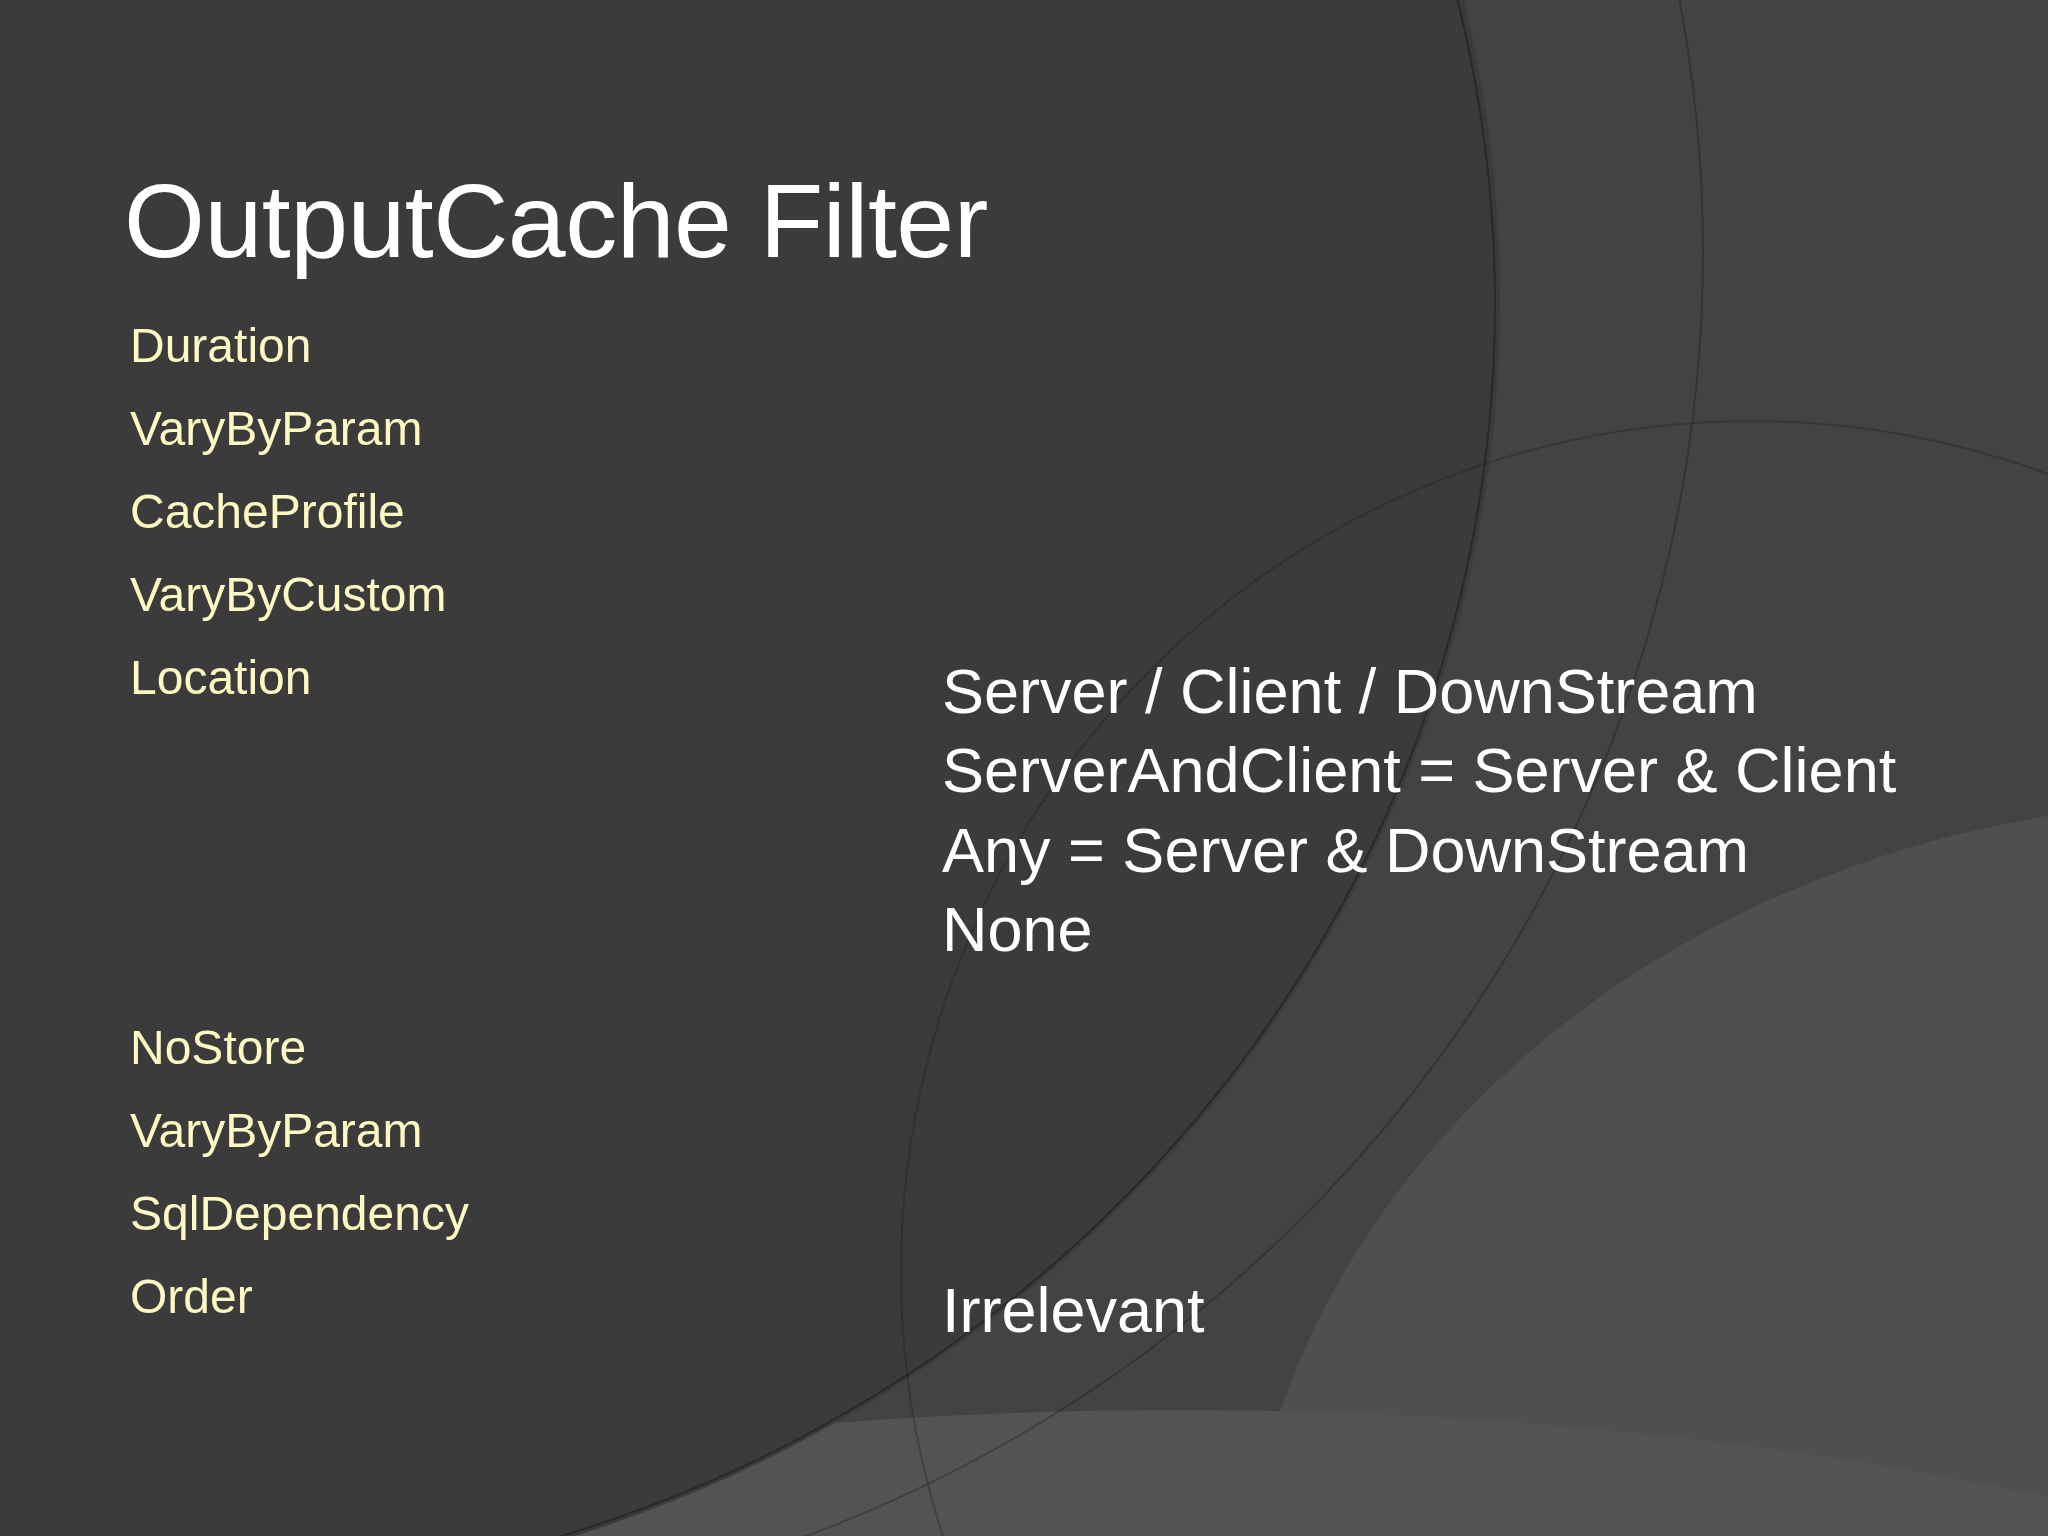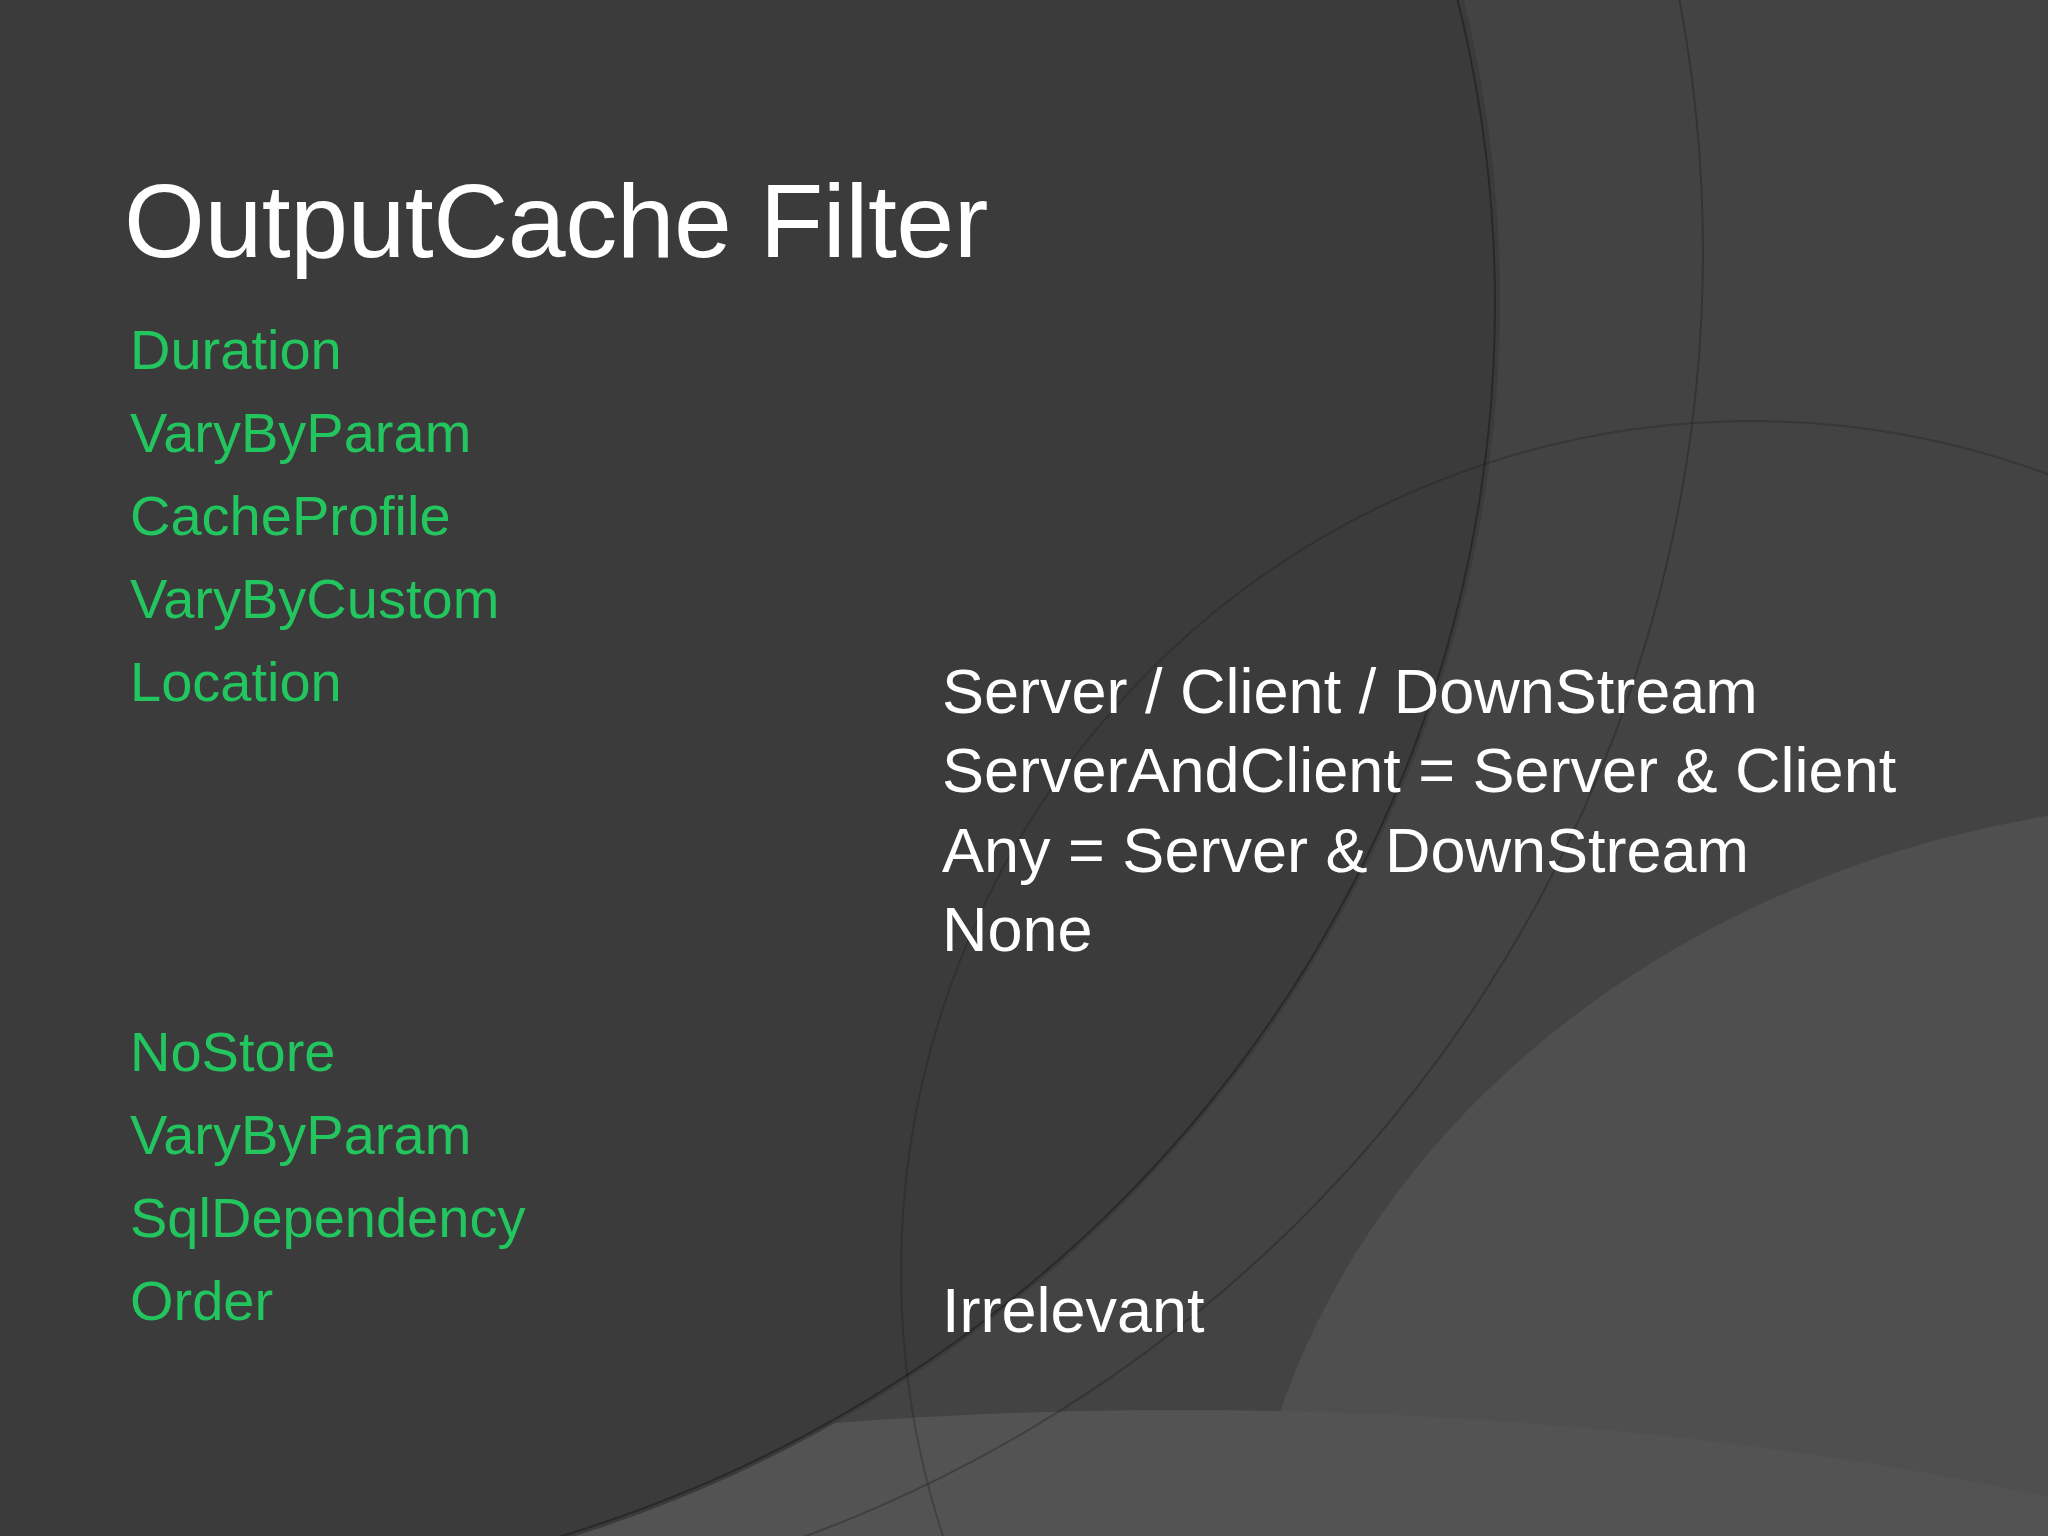--- a/index.html
+++ b/index.html
@@ -125,23 +125,23 @@
     position: relative;
     display: flex;
     align-items: flex-start;
     min-height: 83px;
   }
 
   .col-left {
     width: 930px;
     padding-left: 118px;
     box-sizing: border-box;
-    font-size: 56px;
+    font-size: 48px;
     line-height: 1.08;
-    color: #22c55e;
+    color: #fef9c3;
     white-space: nowrap;
   }
 
   .col-right {
     flex: 1;
     font-size: 63px;
     line-height: 1.26;
     color: #ffffff;
     white-space: pre-line;
   }

